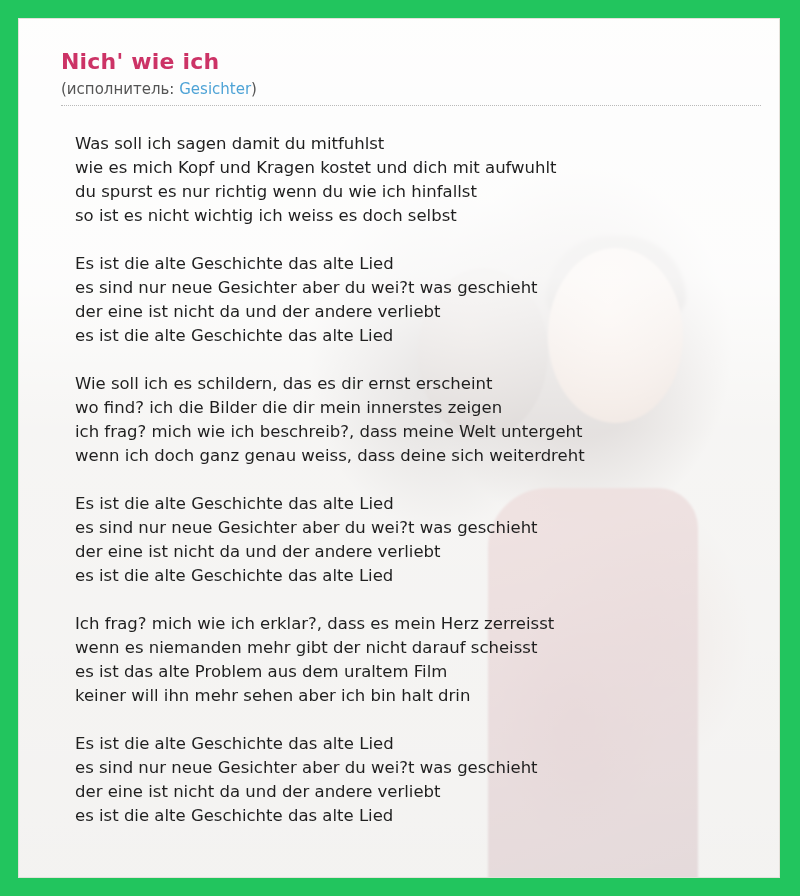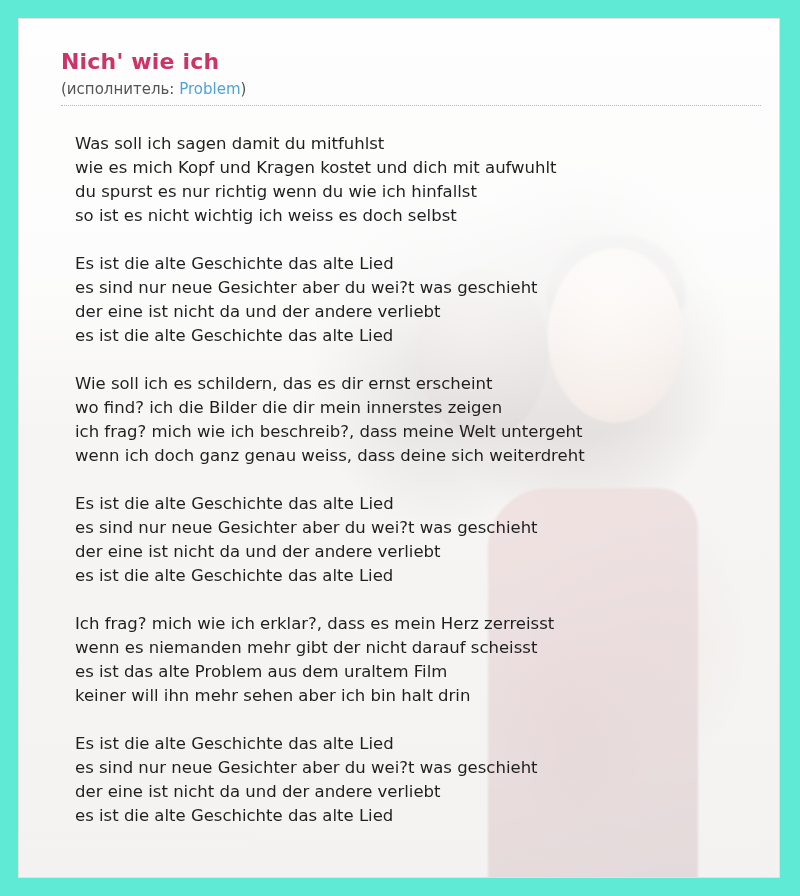--- a/index.html
+++ b/index.html
@@ -14,21 +14,21 @@
     overflow: hidden;
   }
 
   
   .page-frame {
     position: absolute;
     left: 0;
     top: 0;
     width: 800px;
     height: 896px;
-    background: #5eead4;
+    background: #22c55e;
     box-sizing: border-box;
     padding: 18px 22px 20px 18px;
   }
 
   
   .photo-backdrop {
     position: absolute;
     left: 18px;
     top: 18px;
     width: 762px;
@@ -153,20 +153,20 @@
     <div class="hair-b"></div>
     <div class="face-b"></div>
   </div>
 
   <div class="lyrics-card">
 
     <div class="song-title">Nich' wie ich</div>
 
     <div class="performer-line">
       <span>(исполнитель:</span>
-      <a class="performer-link" href="#">Problem</a><span>)</span>
+      <a class="performer-link" href="#">Gesichter</a><span>)</span>
     </div>
 
 
     <div class="lyrics-body"><div class="stanza"><div class="line">Was soll ich sagen damit du mitfuhlst</div><div class="line">wie es mich Kopf und Kragen kostet und dich mit aufwuhlt</div><div class="line">du spurst es nur richtig wenn du wie ich hinfallst</div><div class="line">so ist es nicht wichtig ich weiss es doch selbst</div></div><div class="stanza"><div class="line">Es ist die alte Geschichte das alte Lied</div><div class="line">es sind nur neue Gesichter aber du wei?t was geschieht</div><div class="line">der eine ist nicht da und der andere verliebt</div><div class="line">es ist die alte Geschichte das alte Lied</div></div><div class="stanza"><div class="line">Wie soll ich es schildern, das es dir ernst erscheint</div><div class="line">wo find? ich die Bilder die dir mein innerstes zeigen</div><div class="line">ich frag? mich wie ich beschreib?, dass meine Welt untergeht</div><div class="line">wenn ich doch ganz genau weiss, dass deine sich weiterdreht</div></div><div class="stanza"><div class="line">Es ist die alte Geschichte das alte Lied</div><div class="line">es sind nur neue Gesichter aber du wei?t was geschieht</div><div class="line">der eine ist nicht da und der andere verliebt</div><div class="line">es ist die alte Geschichte das alte Lied</div></div><div class="stanza"><div class="line">Ich frag? mich wie ich erklar?, dass es mein Herz zerreisst</div><div class="line">wenn es niemanden mehr gibt der nicht darauf scheisst</div><div class="line">es ist das alte Problem aus dem uraltem Film</div><div class="line">keiner will ihn mehr sehen aber ich bin halt drin</div></div><div class="stanza"><div class="line">Es ist die alte Geschichte das alte Lied</div><div class="line">es sind nur neue Gesichter aber du wei?t was geschieht</div><div class="line">der eine ist nicht da und der andere verliebt</div><div class="line">es ist die alte Geschichte das alte Lied</div></div></div>
 
   </div>
 </div>
 
 </body></html>

